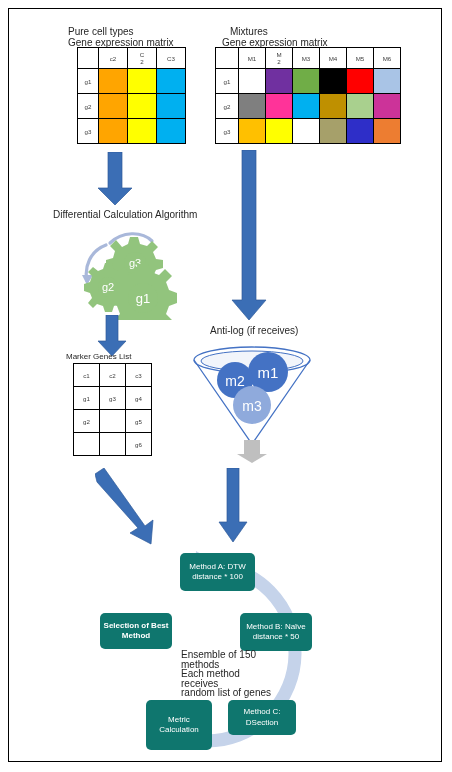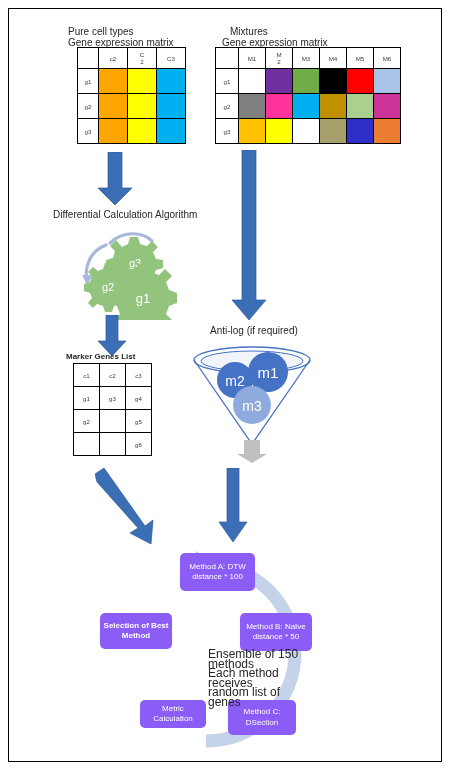--- a/index.html
+++ b/index.html
@@ -56,43 +56,42 @@
     font-family:"Liberation Sans", sans-serif;
     font-weight:400;
   }
   
   #funnel-group{position:absolute;left:190px;top:338px;width:125px;height:125px;}
   .m-text{fill:#ffffff;font-family:"Liberation Sans", sans-serif;}
   
   #cycle-group{position:absolute;left:88px;top:545px;width:280px;height:212px;}
   .cbox{
     position:absolute;
-    background:#8b5cf6;
+    background:#0f766e;
     border-radius:5px;
     color:#ffffff;
     font-size:8px;
     line-height:10.5px;
     text-align:center;
     display:flex;
     align-items:center;
     justify-content:center;
     box-sizing:border-box;
     padding:2px 3px;
     white-space:pre-line;
   }
   #cbox-a{left:92px;top:8px;width:75px;height:38px;}
   #cbox-b{left:152px;top:68px;width:72px;height:38px;}
   #cbox-c{left:140px;top:155px;width:68px;height:35px;}
-  #cbox-metric{left:52px;top:155px;width:66px;height:28px;}
+  #cbox-metric{left:58px;top:155px;width:66px;height:50px;}
   #cbox-best{left:12px;top:68px;width:72px;height:36px;font-weight:bold;}
   #cycle-center-text{
     position:absolute;left:93px;top:105px;width:96px;
-    font-size:12px;line-height:9.6px;color:#262626;
+    font-size:10px;line-height:9.6px;color:#262626;
     white-space:pre-line;
-    margin-left:27px;
   }
 </style>
 </head>
 <body>
 
 <div id="page">
   <div id="frame"></div>
 
   <div class="lbl" style="left:68px;top:26px;">Pure cell types</div>
   <div class="lbl" style="left:68px;top:37px;">Gene expression matrix</div>
@@ -203,21 +202,21 @@
       <path d="M68,50 l7,-3 l3,-8 l10,0 l3,8 l8,3 l6,-6 l7,7 l-6,6 l3,8 l8,3 l0,10 l-8,3 l-3,8 l6,6 l-7,7 l-6,-6 l-8,3 l-3,8 l-10,0 l-3,-8 l-8,-3 l-6,6 l-7,-7 l6,-6 l-3,-8 l-8,-3 l0,-10 l8,-3 l3,-8 l-6,-6 l7,-7 z" fill="#92C47D"></path>
       <circle cx="83" cy="73" r="15" fill="#92C47D"></circle>
       <text class="gear-text" x="83" y="78" text-anchor="middle" font-size="13">g1</text>
     </g>
   </svg>
 
   <svg class="arrow" style="left:95px;top:315px;" width="34" height="42">
     <polygon points="11,0 23,0 23,26 31,26 17,41 3,26 11,26" fill="#3B6EB5" stroke="#2E5A99" stroke-width="0.7"></polygon>
   </svg>
 
-  <div class="lbl" style="left:66px;top:351px;font-size:8px;font-weight:bold;">Marker Genes List</div>
+  <div class="lbl" style="left:66px;top:351px;font-size:8px;">Marker Genes List</div>
 
   <table class="matrix" id="marker-matrix">
     <tbody>
         <tr>
       <td class="hd">c1</td>
       <td class="hd">c2</td>
       <td class="hd">c3</td>
     </tr>
     <tr>
       <td>g1</td>
@@ -230,21 +229,21 @@
       <td>g5</td>
     </tr>
     <tr>
       <td></td>
       <td></td>
       <td>g6</td>
     </tr>
   </tbody>
     </table>
 
-  <div class="lbl" style="left:210px;top:325px;">Anti-log (if required)</div>
+  <div class="lbl" style="left:210px;top:325px;">Anti-log (if receives)</div>
 
   <svg id="funnel-group" viewBox="0 0 125 125">
     <ellipse cx="62" cy="22" rx="58" ry="13" fill="#FFFFFF" stroke="#4472C4" stroke-width="1.3"></ellipse>
     <ellipse cx="62" cy="23" rx="51" ry="10" fill="#F2F5FB" stroke="#4472C4" stroke-width="1"></ellipse>
     <path d="M 4,22 L 62,106 L 120,22" fill="none" stroke="#4472C4" stroke-width="1.3"></path>
     <circle cx="78" cy="34" r="20" fill="#4472C4"></circle>
     <text class="m-text" x="78" y="40" text-anchor="middle" font-size="15">m1</text>
     <circle cx="45" cy="42" r="18" fill="#4472C4"></circle>
     <text class="m-text" x="45" y="48" text-anchor="middle" font-size="14">m2</text>
     <circle cx="62" cy="67" r="19" fill="#8FAADC"></circle>

